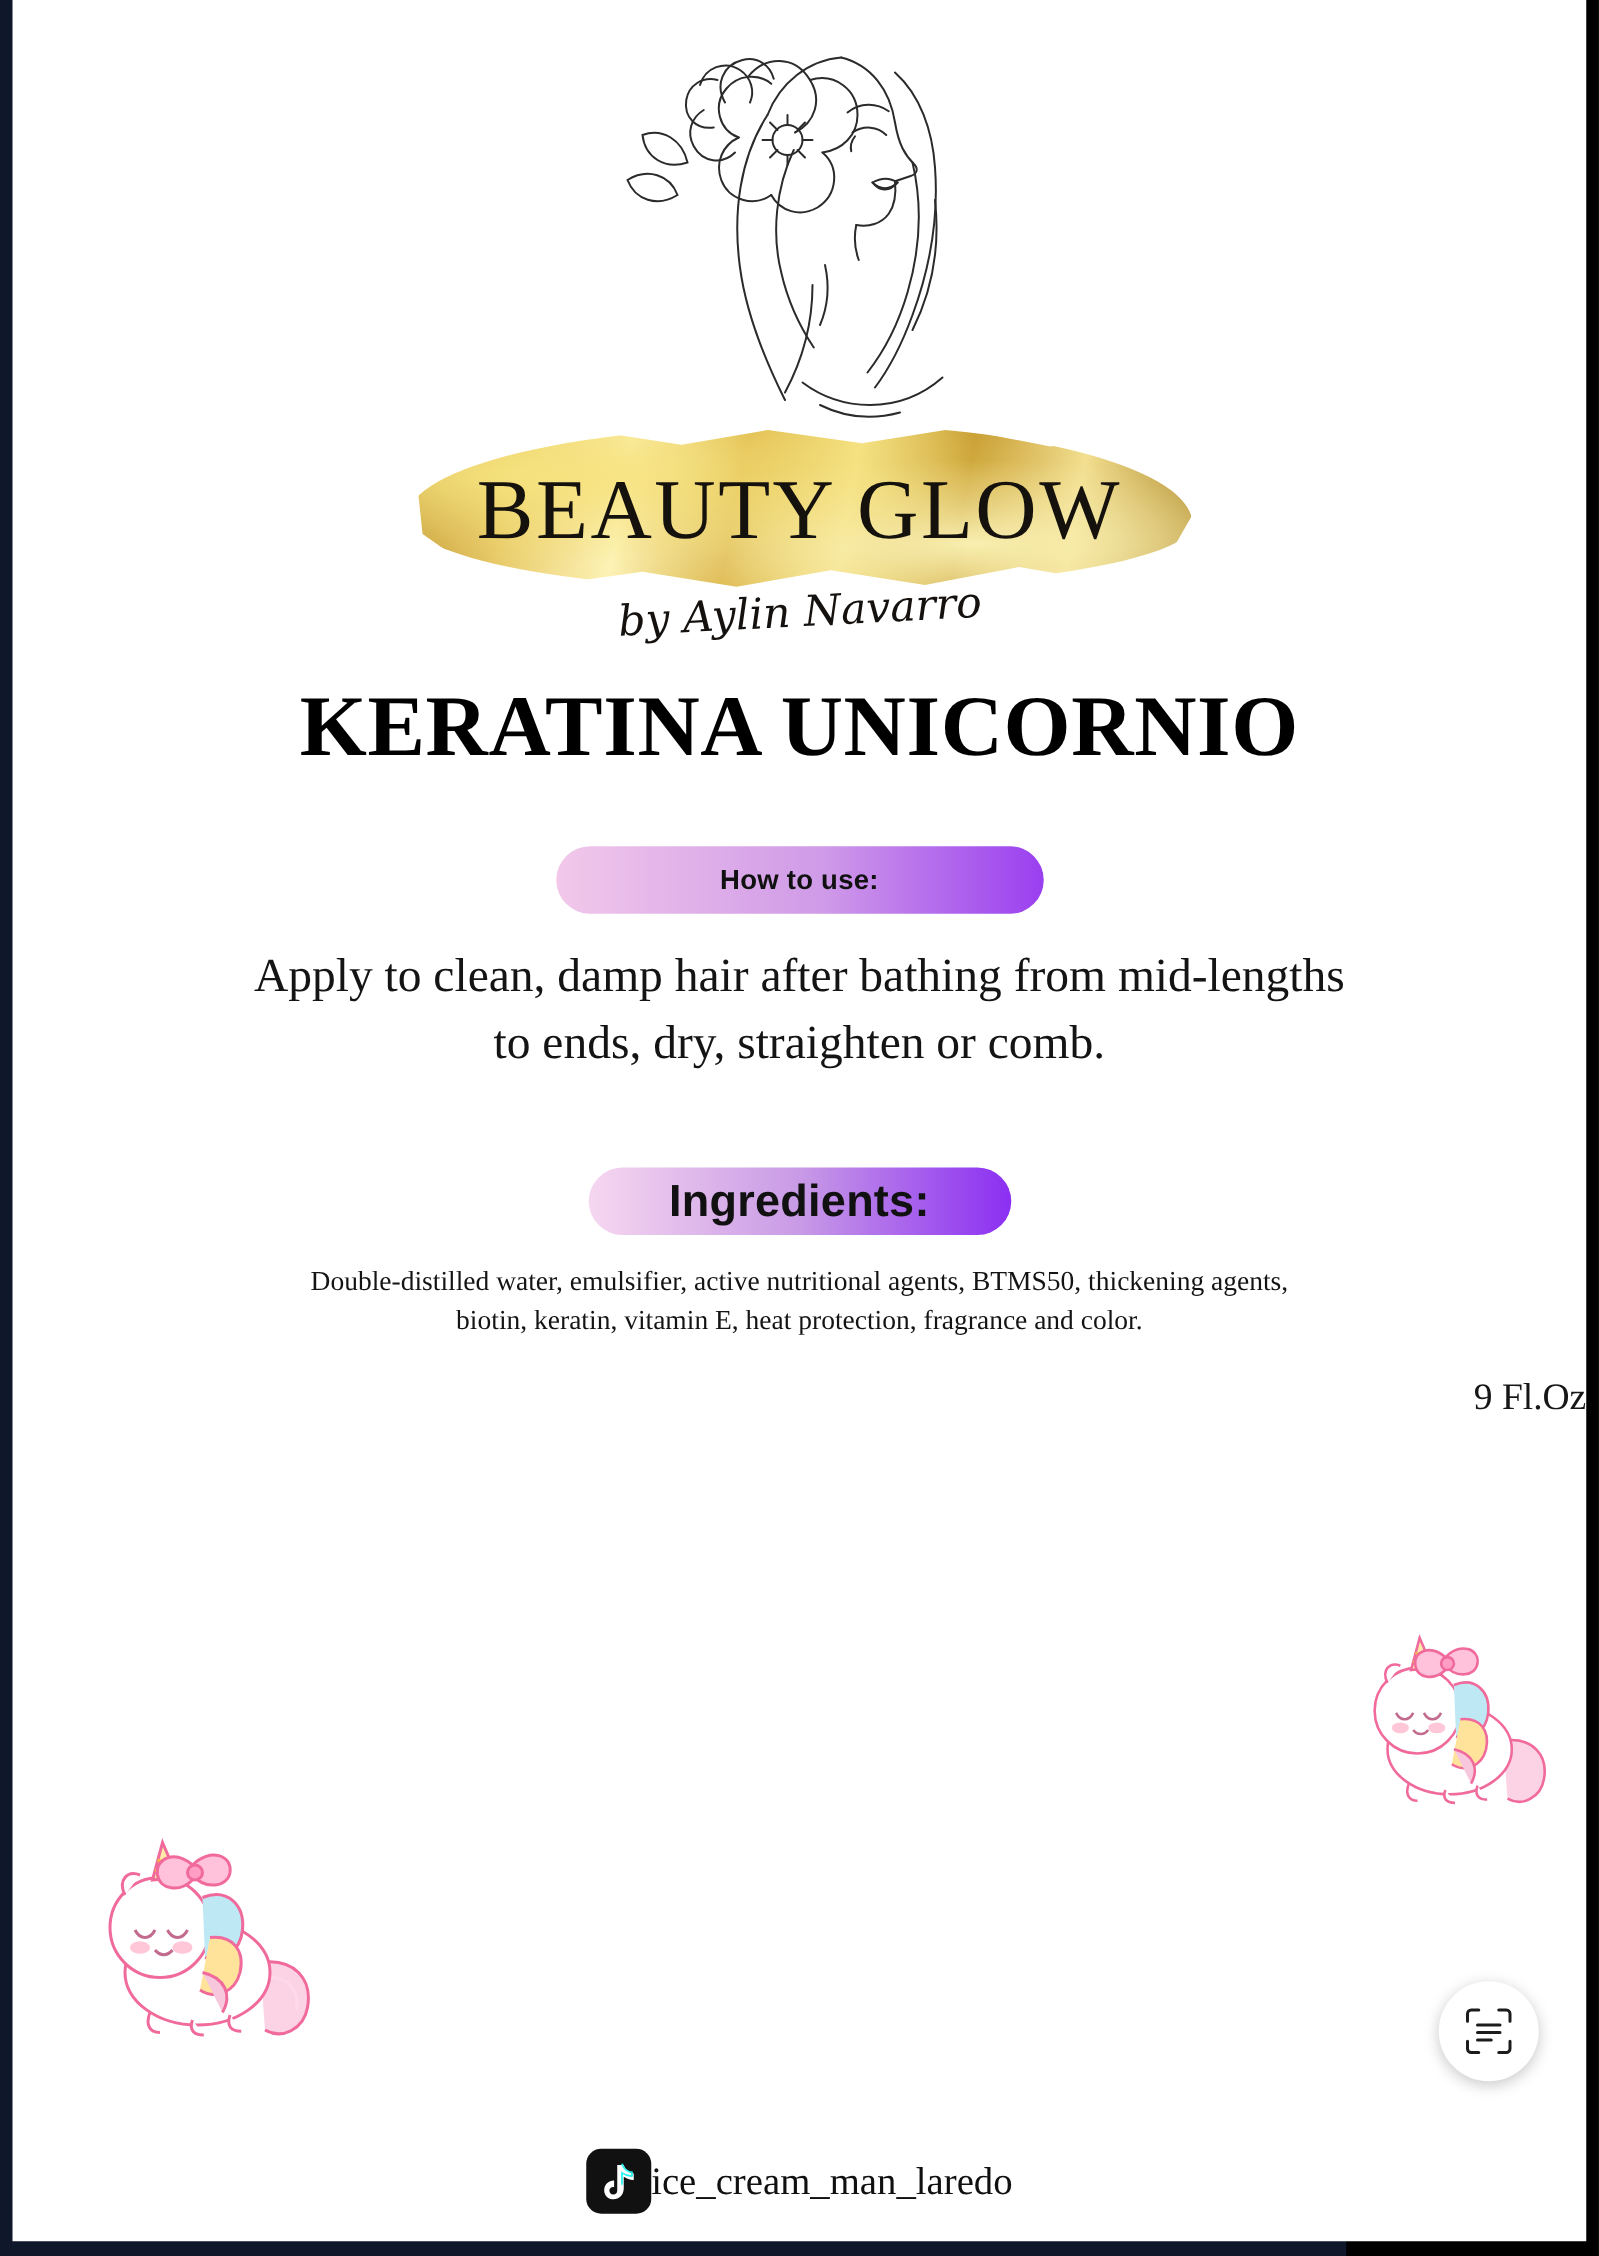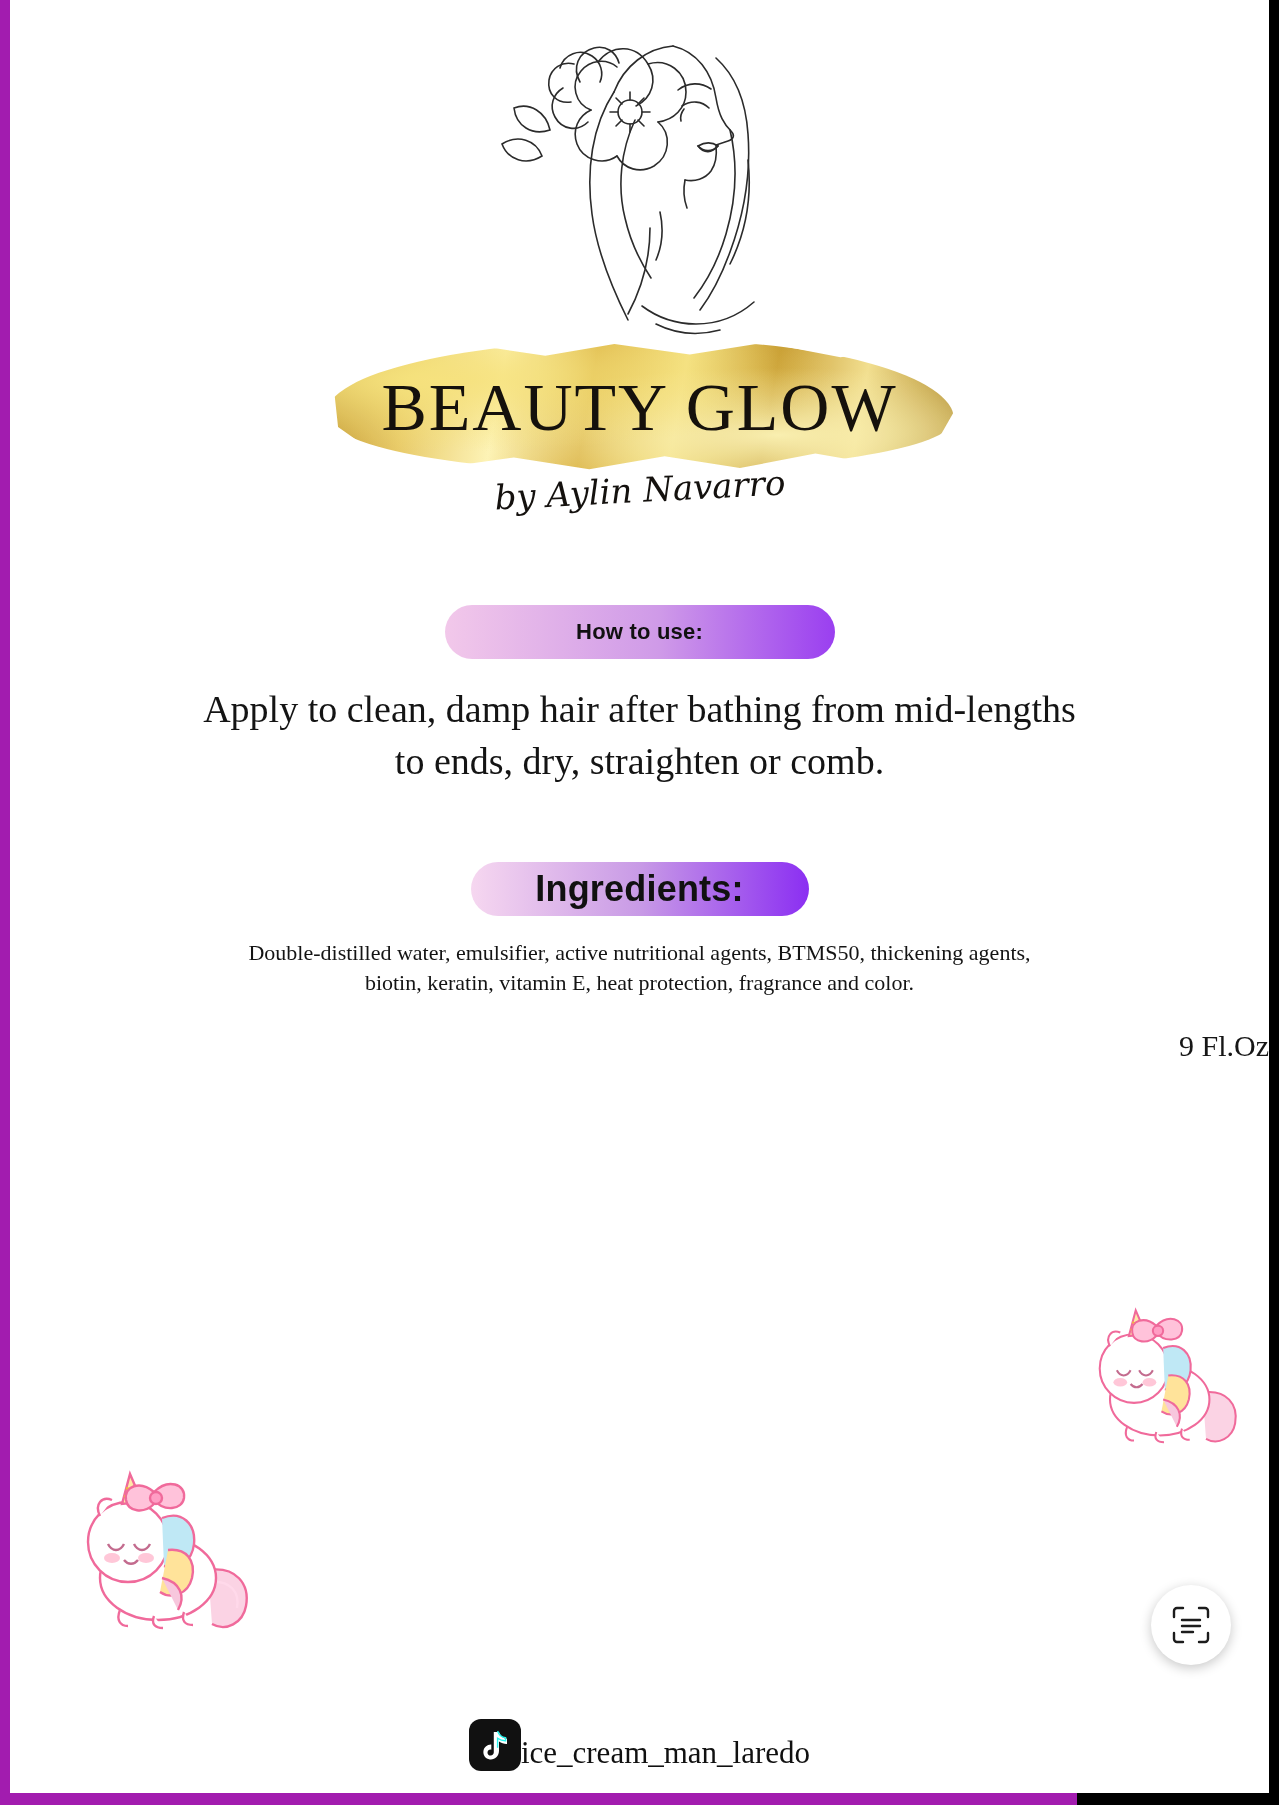--- a/index.html
+++ b/index.html
@@ -10,21 +10,21 @@
   body {
     width: 1279px;
     height: 1805px;
     overflow: hidden;
     font-family: "Liberation Serif", serif;
   }
   .screen {
     position: relative;
     width: 1077px;
     height: 1805px;
-    background: #a21caf;
+    background: #0f172a;
   }
   .page {
     position: absolute;
     left: 10px;
     top: 0px;
     width: 1259px;
     height: 1793px;
     background: #ffffff;
     overflow: hidden;
   }
@@ -152,21 +152,21 @@
     color: #161616;
   }
 
   
   .footer {
     position: absolute;
     left: 0;
     right: 0;
     bottom: 22px;
     display: flex;
-    align-items: flex-end;
+    align-items: center;
     justify-content: center;
   }
   .tiktok-badge {
     width: 52px;
     height: 52px;
     border-radius: 12px;
     background: #111;
     position: relative;
     display: flex;
     align-items: center;
@@ -255,20 +255,21 @@
           <path d="M120 120 c-18 6 -34 -4 -36 -22 c16 -6 32 4 36 22z"></path>
           <path d="M112 146 c-16 10 -34 4 -40 -12 c16 -10 34 -4 40 12z"></path>
         </g>
       </svg>
 
       <div class="gold-brush"></div>
       <div class="brand-name">BEAUTY GLOW</div>
       <div class="brand-by">by Aylin Navarro</div>
     </div>
 
+    <h1 class="product-title">KERATINA UNICORNIO</h1>
 
 
     <div class="pill pill-howto">How to use:</div>
     <p class="body-text">Apply to clean, damp hair after bathing from mid-lengths to ends, dry, straighten or comb.</p>
 
     <div class="pill pill-ingredients">Ingredients:</div>
     <p class="ingredients-text">Double-distilled water, emulsifier, active nutritional agents, BTMS50, thickening agents, biotin, keratin, vitamin E, heat protection, fragrance and color.</p>
 
     <p class="size-text">9 Fl.Oz</p>
 

